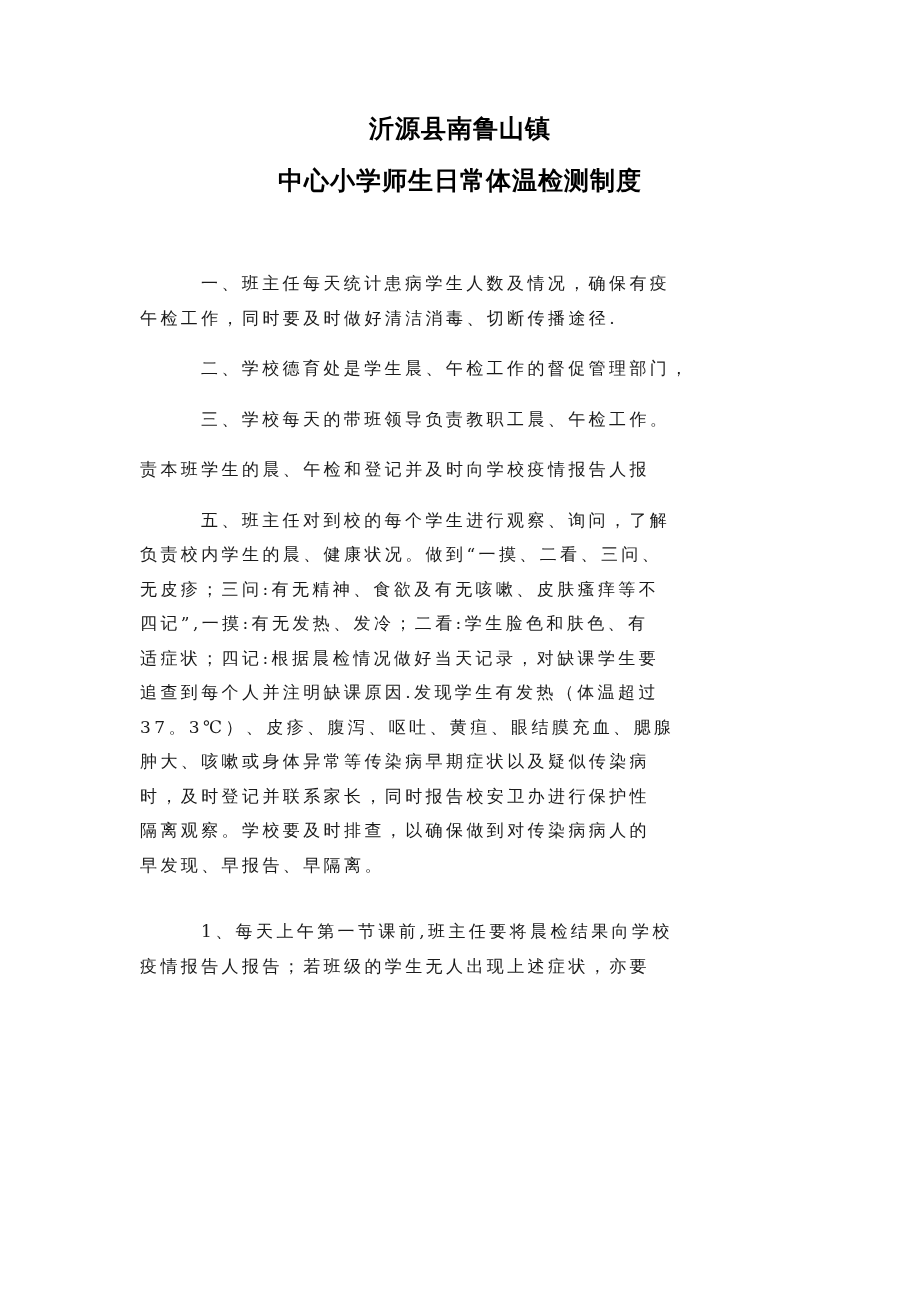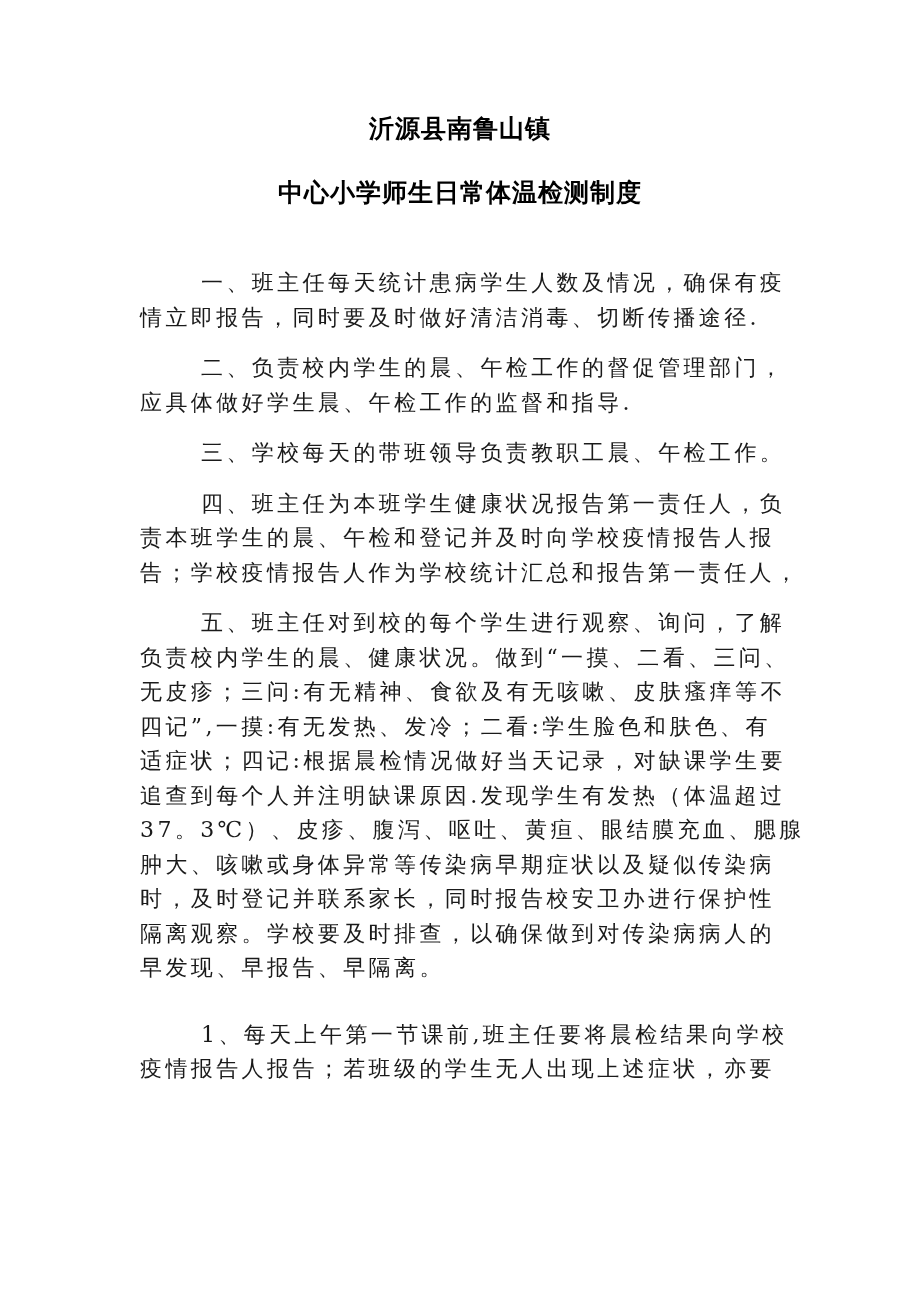--- a/index.html
+++ b/index.html
@@ -28,28 +28,28 @@
       width: 920px;
       text-align: center;
       font-family: "DejaVu Sans", "Liberation Sans", sans-serif;
       font-weight: bold;
       font-size: 25px;
       line-height: 30px;
       color: #000000;
       letter-spacing: 1px;
     }
     .title.t1 { top: 114px; }
-    .title.t2 { top: 180px; font-family: Liberation Mono, monospace; }
+    .title.t2 { top: 166px; }
     .body {
       position: absolute;
       left: 140px;
       top: 266px;
       width: 650px;
       font-family: "DejaVu Serif", "Liberation Serif", serif;
-      font-size: 22px;
+      font-size: 17px;
       color: #1a1a1a;
     }
     .para {
       margin: 0;
       line-height: 34.5px;
       letter-spacing: 3.4px;
     }
     .para .line {
       display: block;
       white-space: nowrap;
@@ -60,39 +60,36 @@
 </head>
 <body>
 
 <div class="page">
   <div class="title t1">沂源县南鲁山镇</div>
   <div class="title t2">中心小学师生日常体温检测制度</div>
 
   <div class="body">
     <p class="para">
       <span class="line first">一、班主任每天统计患病学生人数及情况，确保有疫</span>
-      <span class="line">情立即报告，同时要及时做好清洁消毒、切断传播途径.</span>
+      <span class="line">午检工作，同时要及时做好清洁消毒、切断传播途径.</span>
     </p>
     <div class="gap"></div>
 
     <p class="para">
-      <span class="line first">二、负责校内学生的晨、午检工作的督促管理部门，</span>
-      <span class="line">应具体做好学生晨、午检工作的监督和指导.</span>
+      <span class="line first">二、学校德育处是学生晨、午检工作的督促管理部门，</span>
     </p>
     <div class="gap"></div>
 
     <p class="para">
       <span class="line first">三、学校每天的带班领导负责教职工晨、午检工作。</span>
     </p>
     <div class="gap"></div>
 
     <p class="para">
-      <span class="line first">四、班主任为本班学生健康状况报告第一责任人，负</span>
       <span class="line">责本班学生的晨、午检和登记并及时向学校疫情报告人报</span>
-      <span class="line">告；学校疫情报告人作为学校统计汇总和报告第一责任人，</span>
     </p>
     <div class="gap"></div>
 
     <p class="para">
       <span class="line first">五、班主任对到校的每个学生进行观察、询问，了解</span>
       <span class="line">负责校内学生的晨、健康状况。做到“一摸、二看、三问、</span>
       <span class="line">无皮疹；三问:有无精神、食欲及有无咳嗽、皮肤瘙痒等不</span>
       <span class="line">四记”,一摸:有无发热、发冷；二看:学生脸色和肤色、有</span>
       <span class="line">适症状；四记:根据晨检情况做好当天记录，对缺课学生要</span>
       <span class="line">追查到每个人并注明缺课原因.发现学生有发热（体温超过</span>

